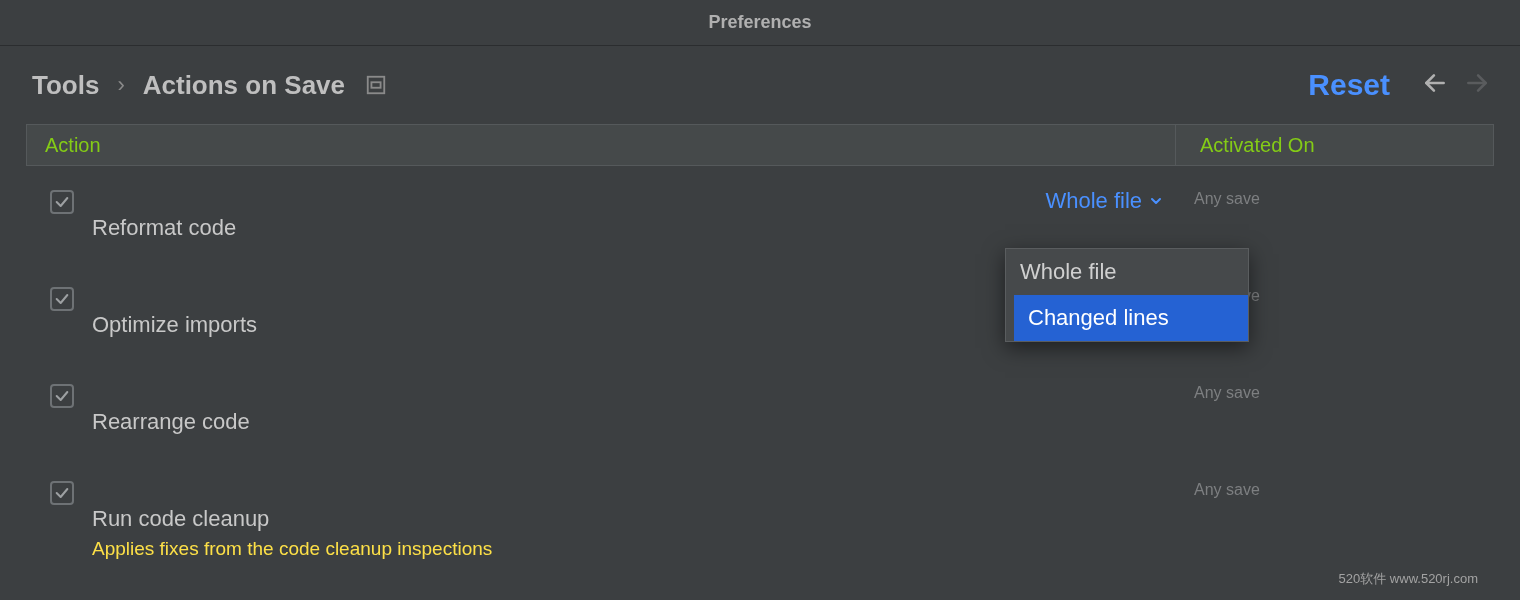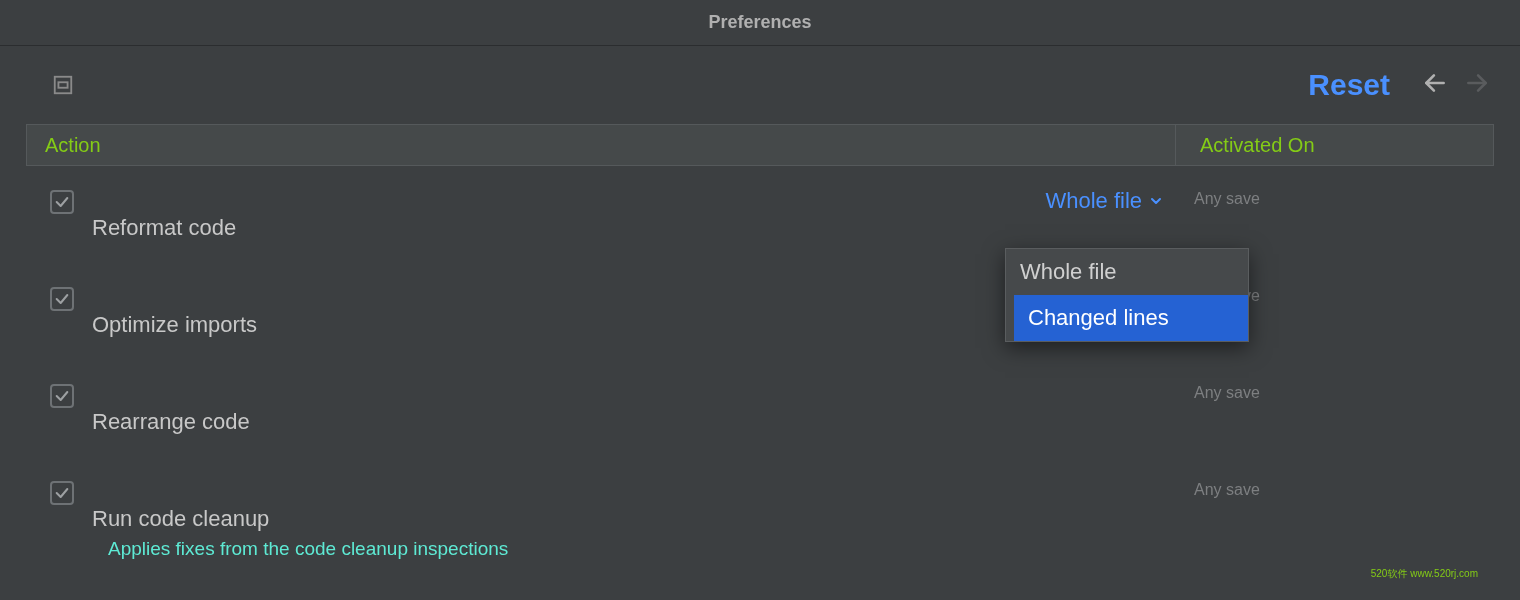--- a/index.html
+++ b/index.html
@@ -92,21 +92,21 @@
     align-items: center;
     justify-content: center;
     margin-right: 18px;
     margin-top: 2px;
     flex-shrink: 0;
     cursor: pointer;
   }
   .checkbox svg { width: 16px; height: 16px; }
   .row-text { display: flex; flex-direction: column; }
   .row-label { color: #c8c8c8; font-size: 22px; margin-top: 27px; }
-  .row-desc { color: #5eead4; font-size: 19px; margin-top: 6px; margin-left: 16px; }
+  .row-desc { color: #fde047; font-size: 19px; margin-top: 6px; }
   .row-activated {
     width: 318px; padding-left: 18px; color: #7d7f81; font-size: 16px; padding-top: 2px;
   }
   .scope-dropdown {
     position: absolute;
     right: 330px;
     top: 22px;
     color: #4a90ff;
     font-size: 22px;
     display: inline-flex;
@@ -133,33 +133,38 @@
     cursor: pointer;
   }
   .popup-item.selected {
     background: #2562d3;
     color: #ffffff;
     margin-left: 8px;
   }
   .watermark {
     position: absolute;
     right: 42px;
-    bottom: 19px;
-    font-size: 10px;
-    color: #84cc16;
+    bottom: 12px;
+    font-size: 13px;
+    color: #a3a3a3;
   }
 </style>
 </head>
 <body>
 
 <div class="titlebar">
   <div class="titlebar-title">Preferences</div>
 </div>
 
 <div class="breadcrumb-row">
+  <div class="breadcrumb">
+    <span>Tools</span>
+    <span class="sep">›</span>
+    <span>Actions on Save</span>
+  </div>
   <span class="settings-icon">
     <svg viewBox="0 0 24 24" fill="none" stroke="#8a8a8a" stroke-width="2">
       <rect x="3" y="3" width="18" height="18"></rect>
       <rect x="7" y="9" width="10" height="6"></rect>
     </svg>
   </span>
   <div class="spacer"></div>
   <span class="reset-link">Reset</span>
   <div class="nav-arrows">
     <span class="nav-arrow enabled">

